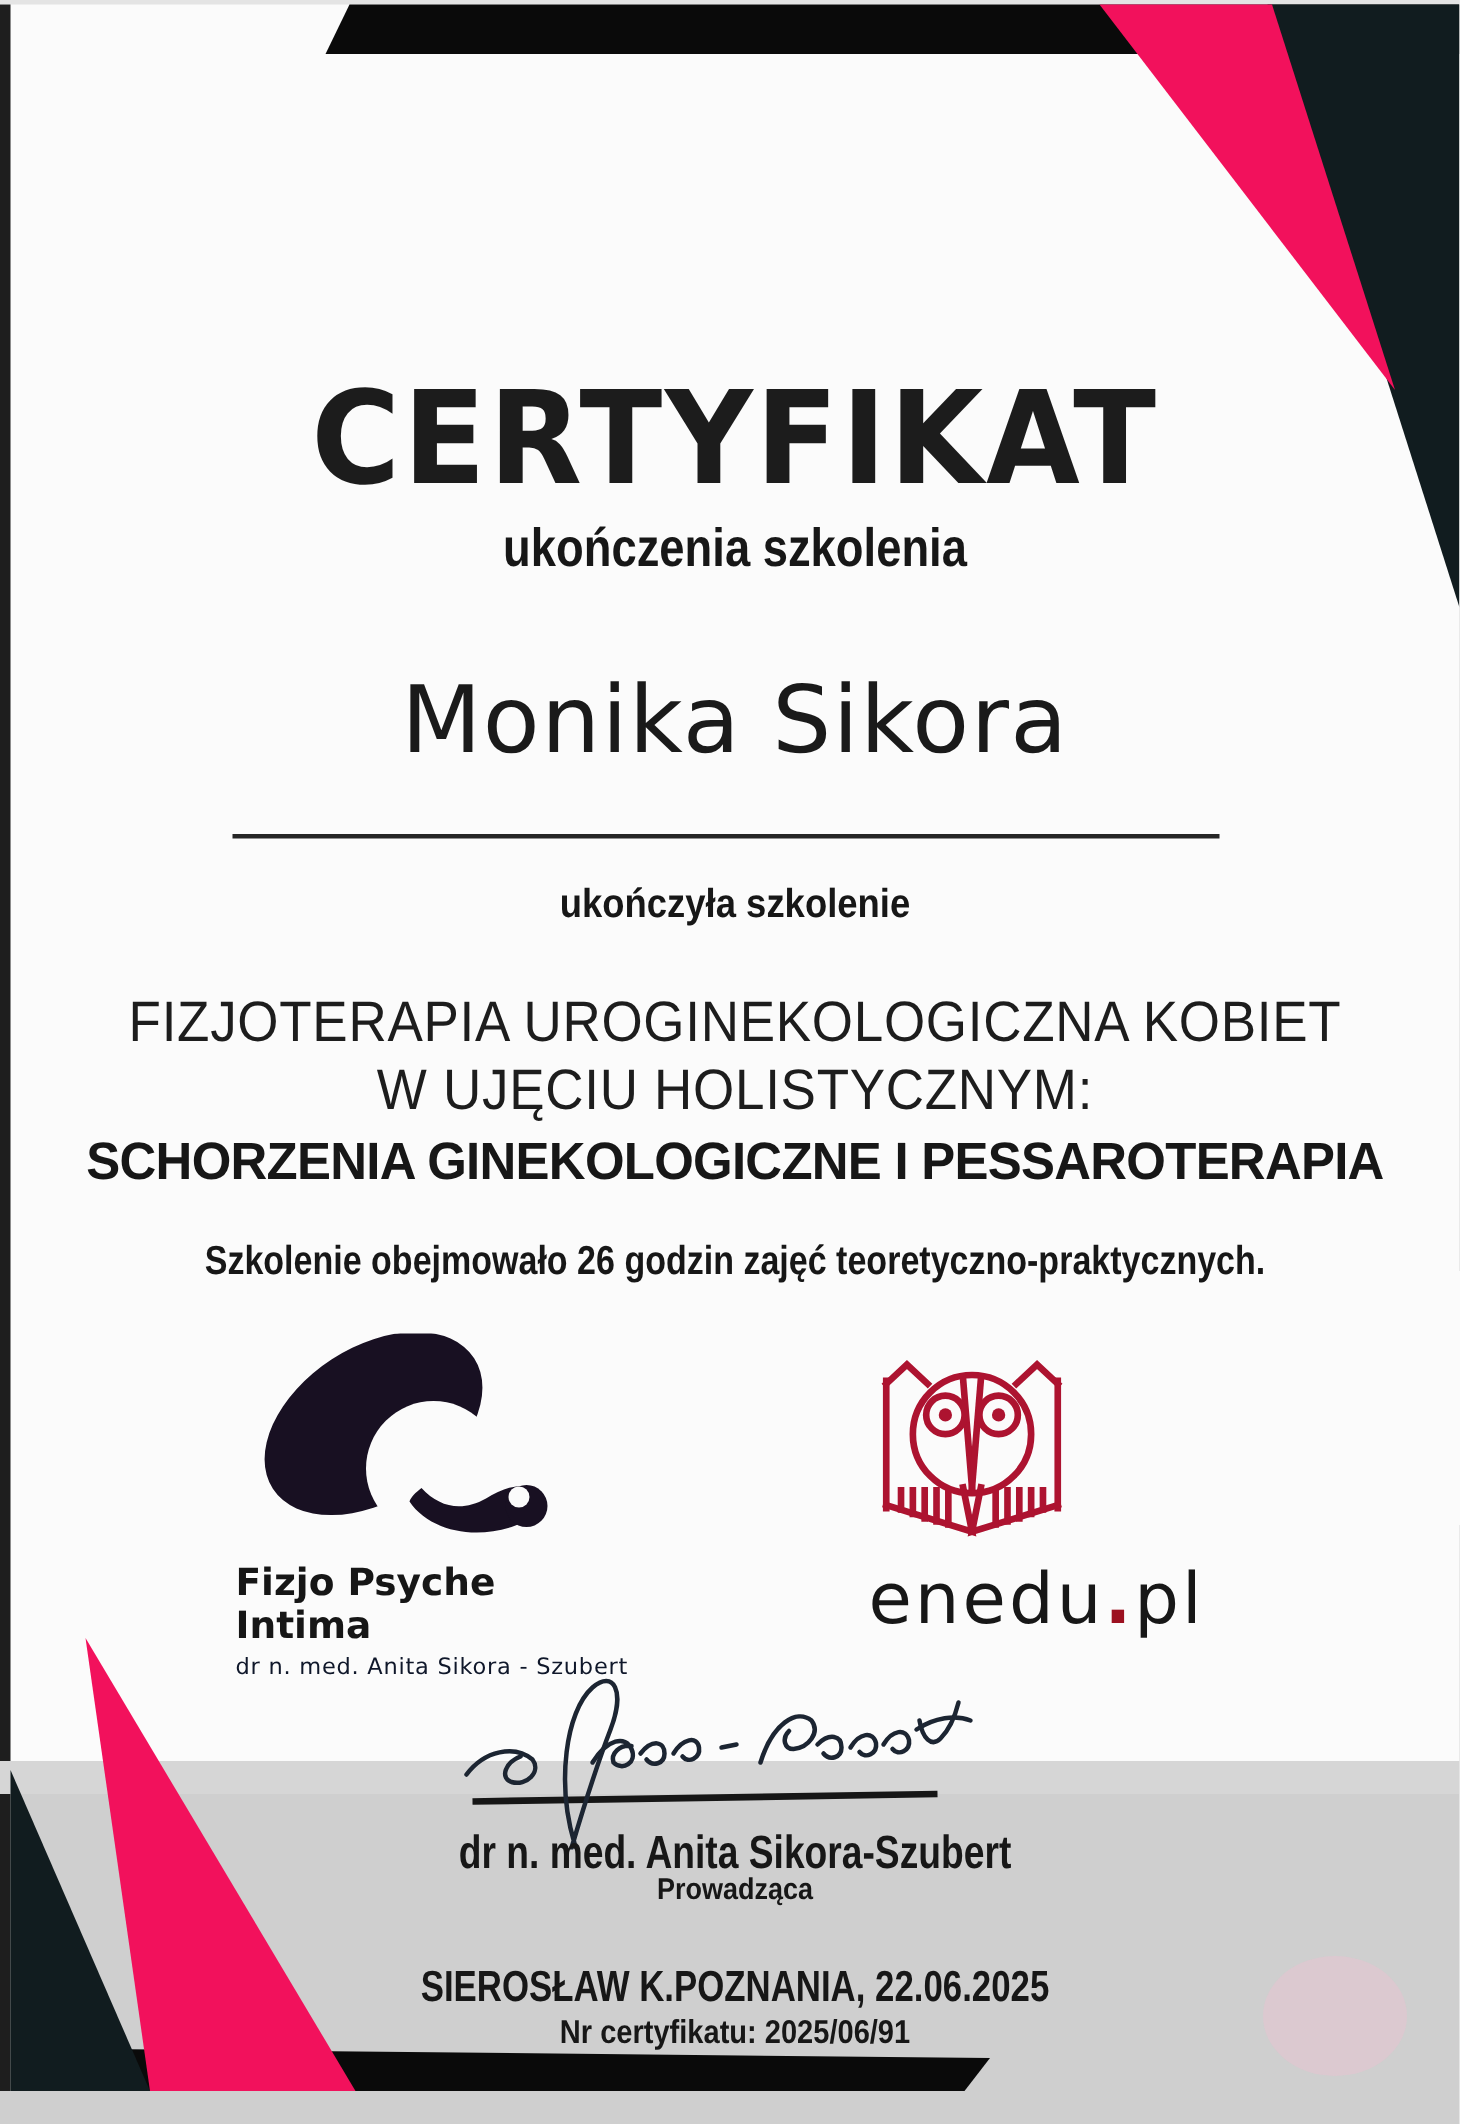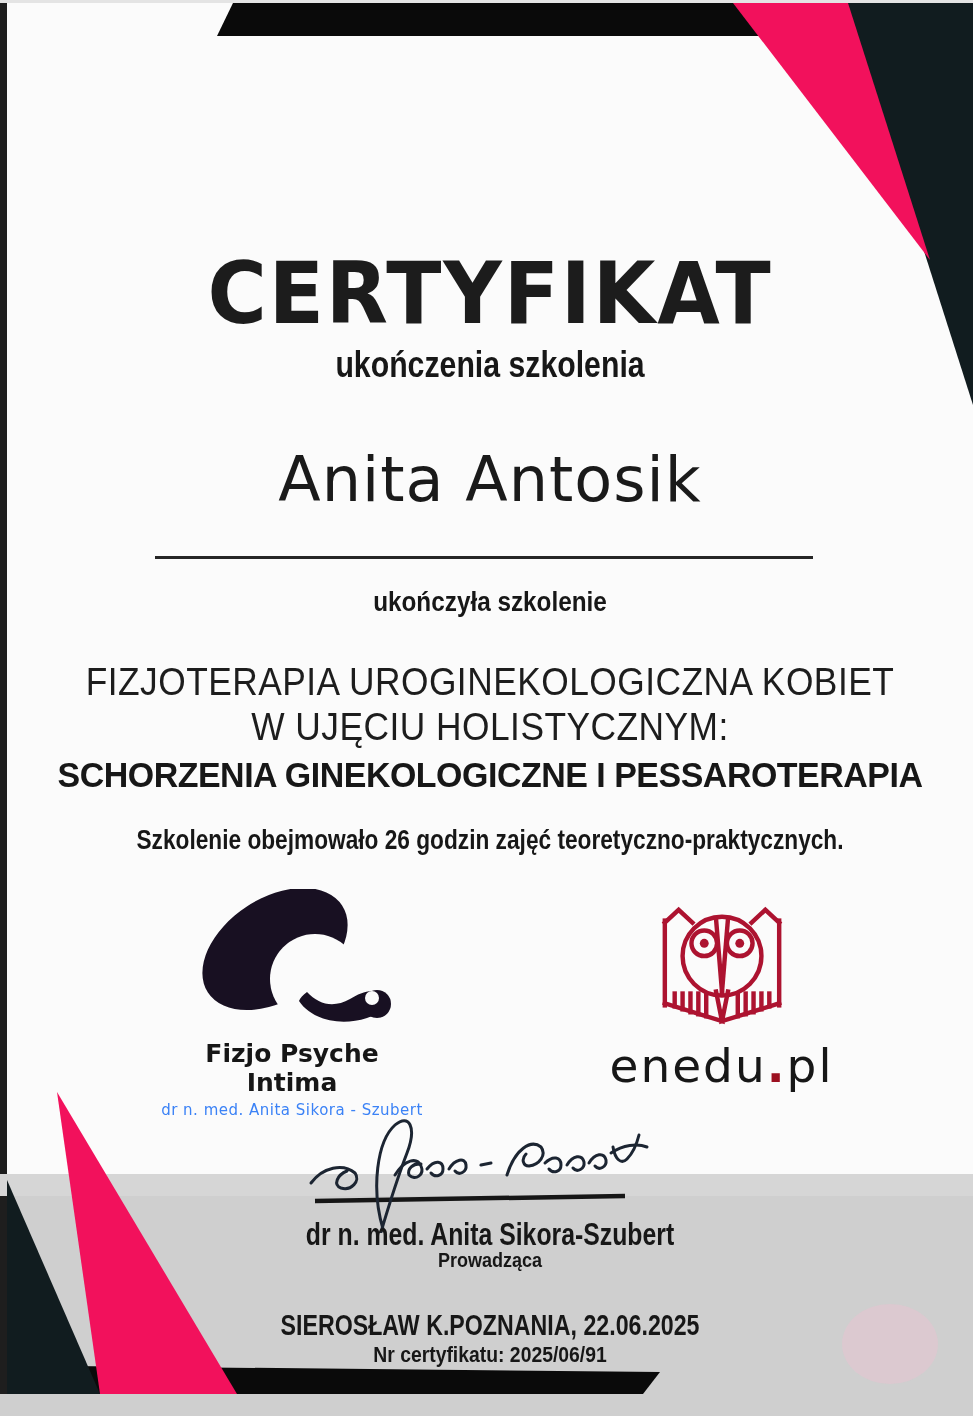--- a/index.html
+++ b/index.html
@@ -25,24 +25,24 @@
     top:440px;font-family:"DejaVu Sans",sans-serif;font-weight:normal;
     font-size:62px;letter-spacing:1px;color:#1a1a1a;
   }
   .rule{position:absolute;left:148px;top:553px;width:658px;height:3px;background:#262626;}
   .completion{top:584px;font-weight:bold;font-size:27px;transform:scaleX(0.9);}
   .course1,.course2{font-size:38px;font-weight:normal;letter-spacing:0.5px;transform:scaleX(0.93);color:#1d1d1d;}
   .course1{top:658px;}
   .course2{top:703px;}
   .course3{top:752px;font-size:35px;font-weight:bold;letter-spacing:-0.5px;transform:scaleX(0.97);}
   .duration{top:822px;font-weight:bold;font-size:27px;transform:scaleX(0.84);}
-  .logo-block{position:absolute;text-align:center;}
+  .logo-block{position:absolute;text-align:left;}
   .logo-fizjo{left:150px;top:886px;width:270px;}
   .logo-fizjo .lf-name{display:block;margin-top:4px;font-family:"DejaVu Sans",sans-serif;font-weight:bold;font-size:25px;color:#161616;}
-  .logo-fizjo .lf-sub{display:block;margin-top:4px;font-family:"DejaVu Sans",sans-serif;font-size:15px;letter-spacing:0.5px;color:#3b82f6;}
+  .logo-fizjo .lf-sub{display:block;margin-top:4px;font-family:"DejaVu Sans",sans-serif;font-size:15px;letter-spacing:0.5px;color:#0f172a;}
   .logo-enedu{left:572px;top:893px;width:285px;}
   .wordmark{display:block;margin-top:6px;font-family:"DejaVu Sans",sans-serif;font-size:47px;font-weight:normal;letter-spacing:2px;color:#171717;}
   .wordmark .dot{color:#9c1020;font-weight:bold;}
   .sig-wrap{position:absolute;left:288px;top:1108px;width:354px;height:122px;}
   .sig-name{top:1214px;font-weight:bold;font-size:31px;transform:scaleX(0.8);}
   .sig-role{top:1246px;font-weight:bold;font-size:20px;transform:scaleX(0.9);}
   .place-date{top:1306px;font-weight:bold;font-size:29px;transform:scaleX(0.8);}
   .cert-no{top:1339px;font-weight:bold;font-size:22px;transform:scaleX(0.88);}
 </style>
 </head>
@@ -61,21 +61,21 @@
   </svg>
 
   <div class="strip-top"></div>
   <div class="strip-left"></div>
 
   <div class="content">
 
     <div class="line title">CERTYFIKAT</div>
     <div class="line subtitle">ukończenia szkolenia</div>
 
-    <div class="line recipient">Anita Antosik</div>
+    <div class="line recipient">Monika Sikora</div>
     <div class="rule"></div>
 
     <div class="line completion">ukończyła szkolenie</div>
 
     <div class="line course1">FIZJOTERAPIA UROGINEKOLOGICZNA KOBIET</div>
     <div class="line course2">W UJĘCIU HOLISTYCZNYM:</div>
     <div class="line course3">SCHORZENIA GINEKOLOGICZNE I PESSAROTERAPIA</div>
 
     <div class="line duration">Szkolenie obejmowało 26 godzin zajęć teoretyczno-praktycznych.</div>
 

